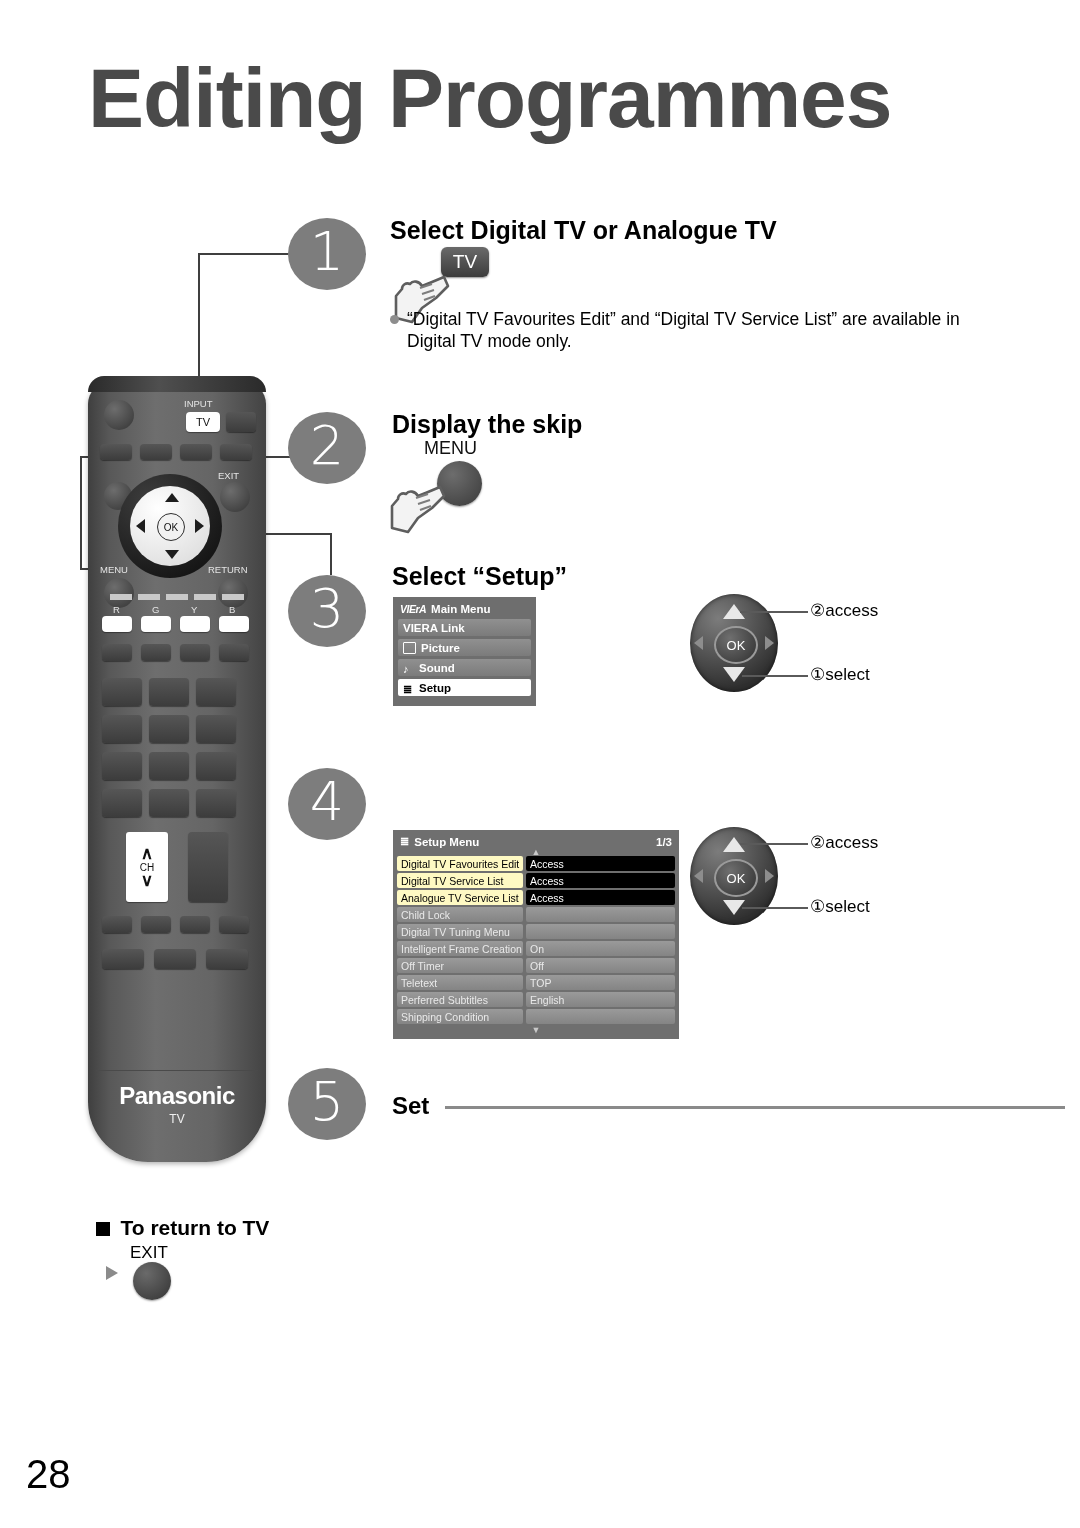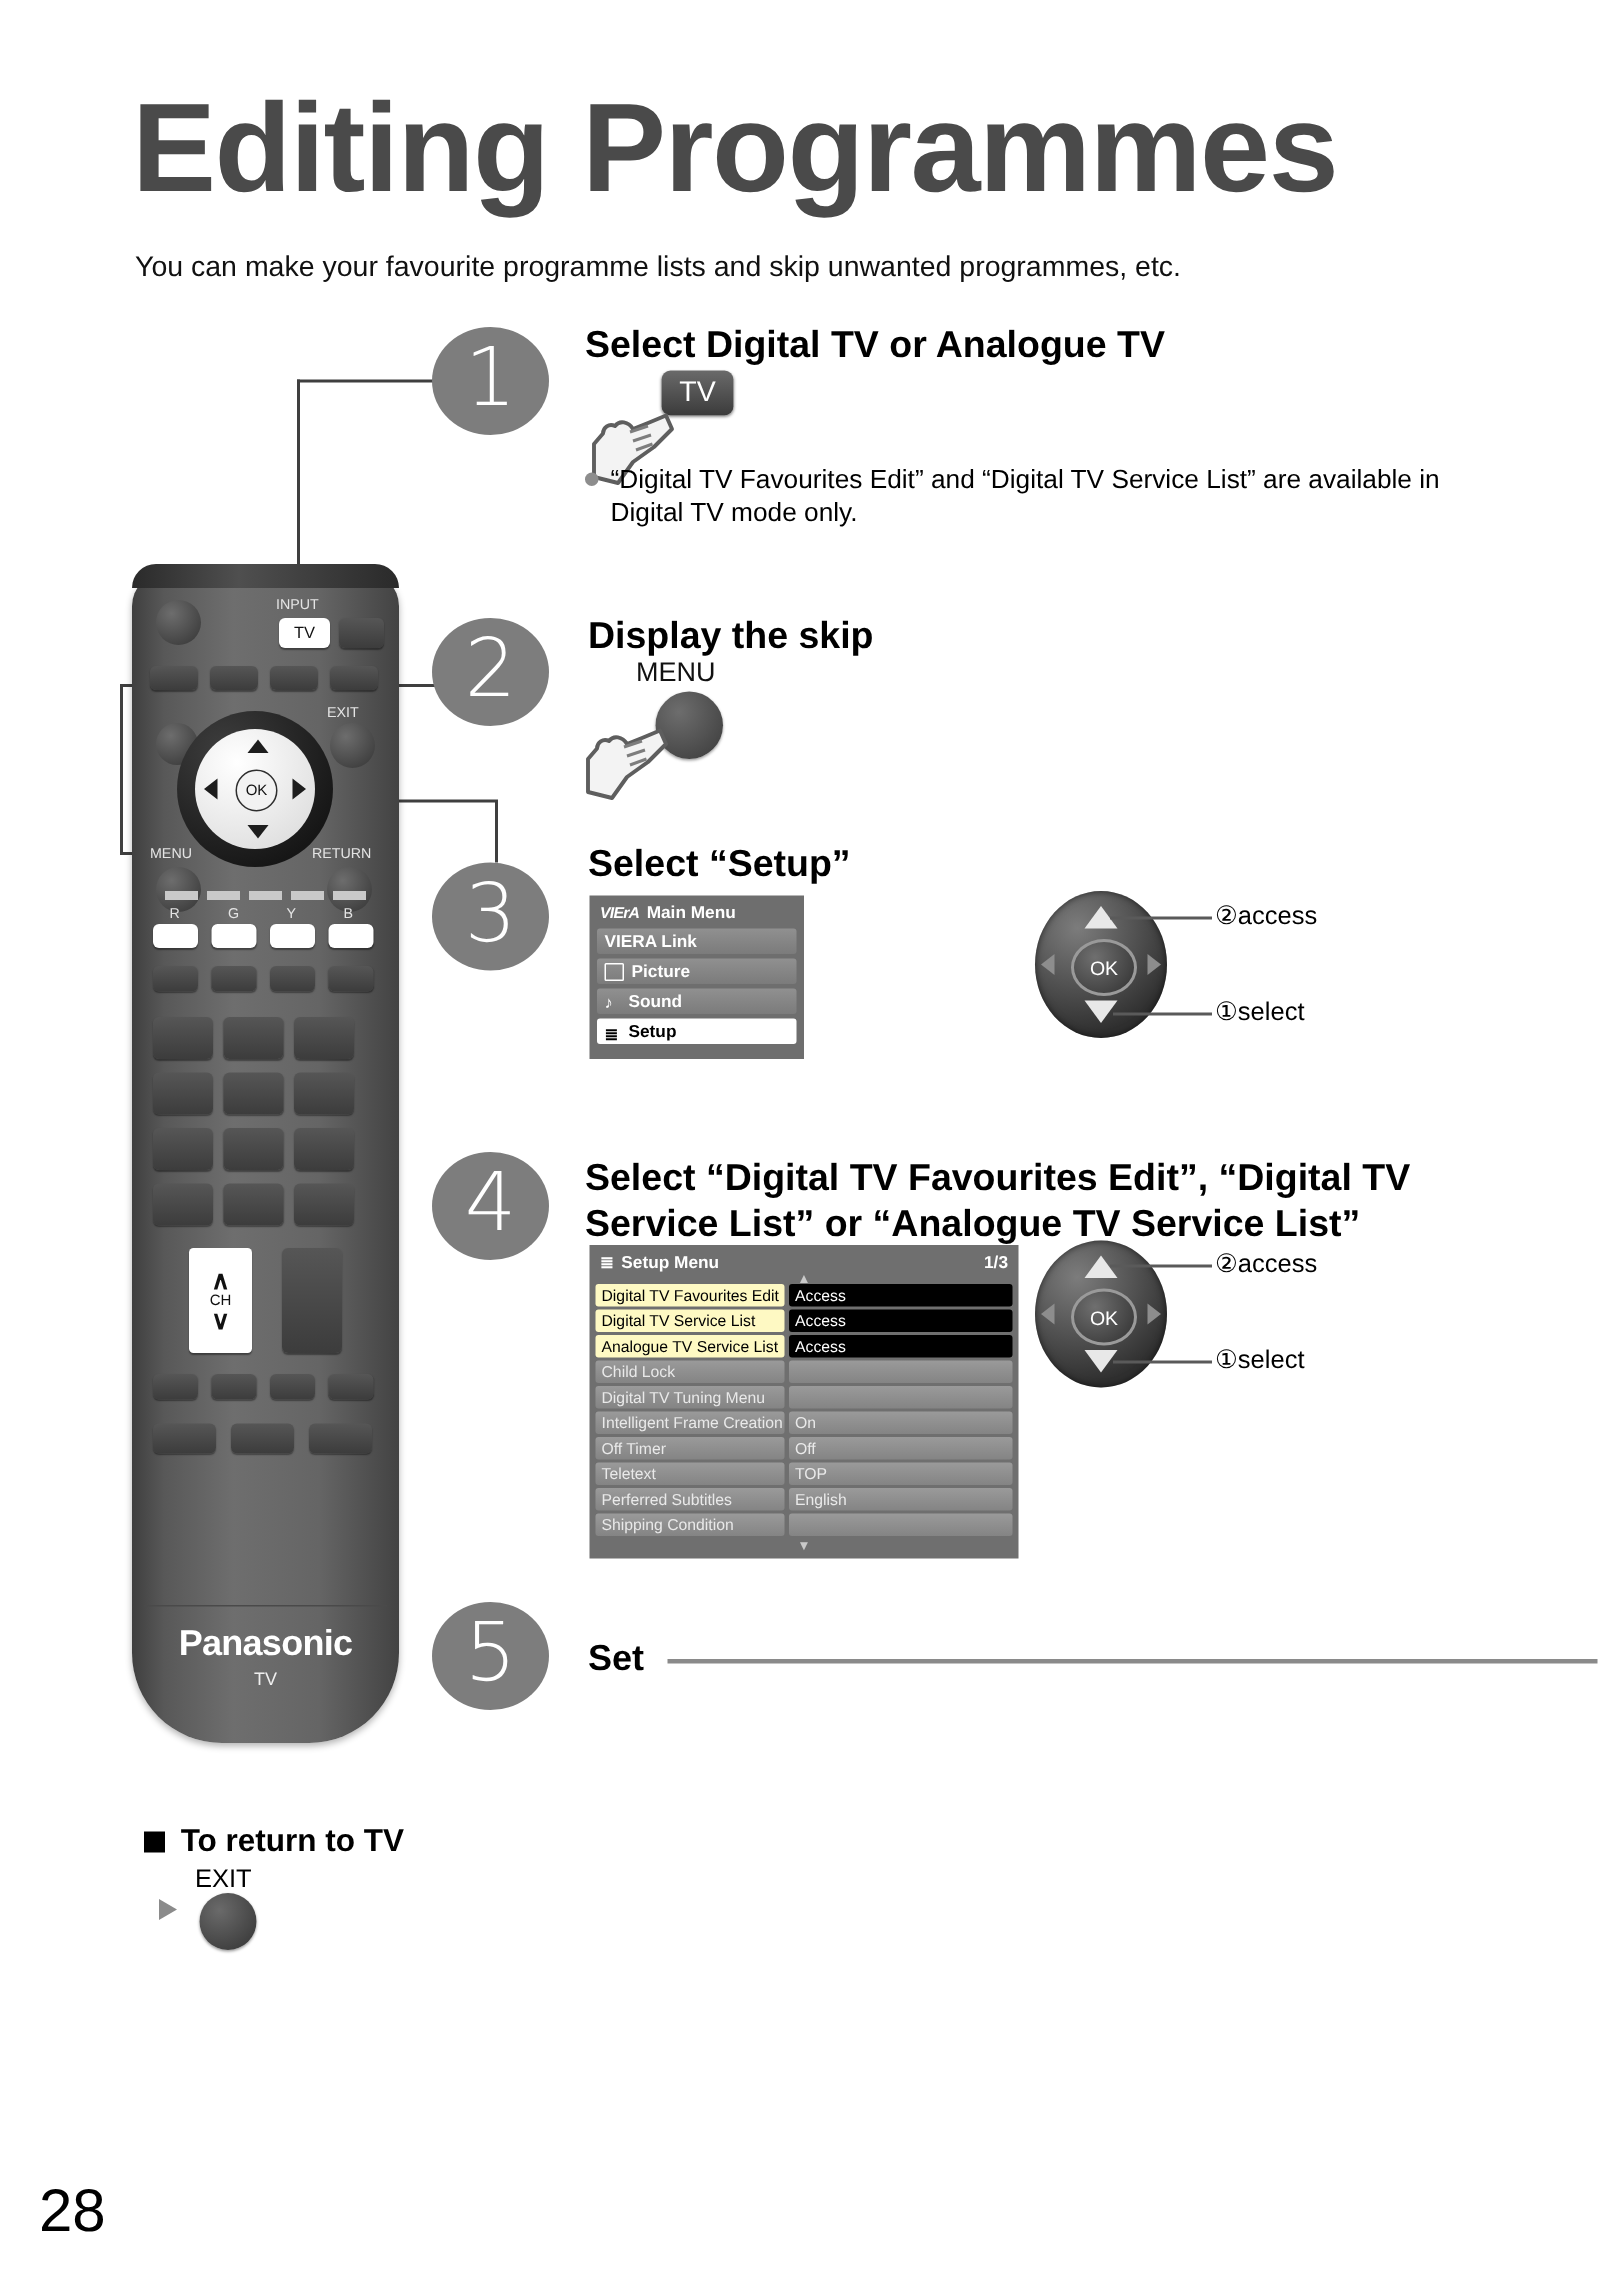--- a/index.html
+++ b/index.html
@@ -166,21 +166,20 @@
   .exitarrow{position:absolute;left:106px;top:1266px;width:0;height:0;
      border-top:7px solid transparent;border-bottom:7px solid transparent;border-left:12px solid #8b8b8b;}
   .pagenum{position:absolute;left:26px;top:1452px;font-size:40px;color:#000;}
 </style>
 </head>
 <body>
 
 <div class="page">
 
   <div class="title">Editing Programmes</div>
-  <div class="intro">You can make your favourite programme lists and skip unwanted programmes, etc.</div>
 
   <div class="conn" style="left:198px;top:253px;width:92px;height:0;border-width:0 0 2px 0;"></div>
   <div class="conn" style="left:198px;top:253px;width:0;height:152px;border-width:0 0 0 2px;border-radius:0;"></div>
 
   <div class="conn" style="left:80px;top:456px;width:212px;height:0;border-width:0 0 2px 0;"></div>
   <div class="conn" style="left:80px;top:456px;width:0;height:114px;border-width:0 0 0 2px;"></div>
   <div class="conn" style="left:80px;top:568px;width:50px;height:0;border-width:0 0 2px 0;"></div>
 
   <div class="conn" style="left:218px;top:533px;width:112px;height:0;border-width:0 0 2px 0;"></div>
   <div class="conn" style="left:330px;top:533px;width:0;height:42px;border-width:0 0 0 2px;"></div>
@@ -335,21 +334,20 @@
     <div class="okc">OK</div>
   </div>
   <div class="lead" id="ld3a"></div>
   <div class="lead" id="ld3b"></div>
   <div class="cal" id="cal3a">②access</div>
   <div class="cal" id="cal3b">①select</div>
 
   <div class="step-circle" id="sc4">
     <span>4</span>
   </div>
-  <div class="step-head" id="sh4">Select “Digital TV Favourites Edit”, “Digital TV Service List” or “Analogue TV Service List”</div>
 
   <div class="setup">
     <div class="setup-head">
       <span class="lt">
         <span style="font-size:11px;">≣</span>
         <span>Setup Menu</span>
       </span>
       <span>1/3</span>
     </div>
     <div class="scroll-up">▲</div>

